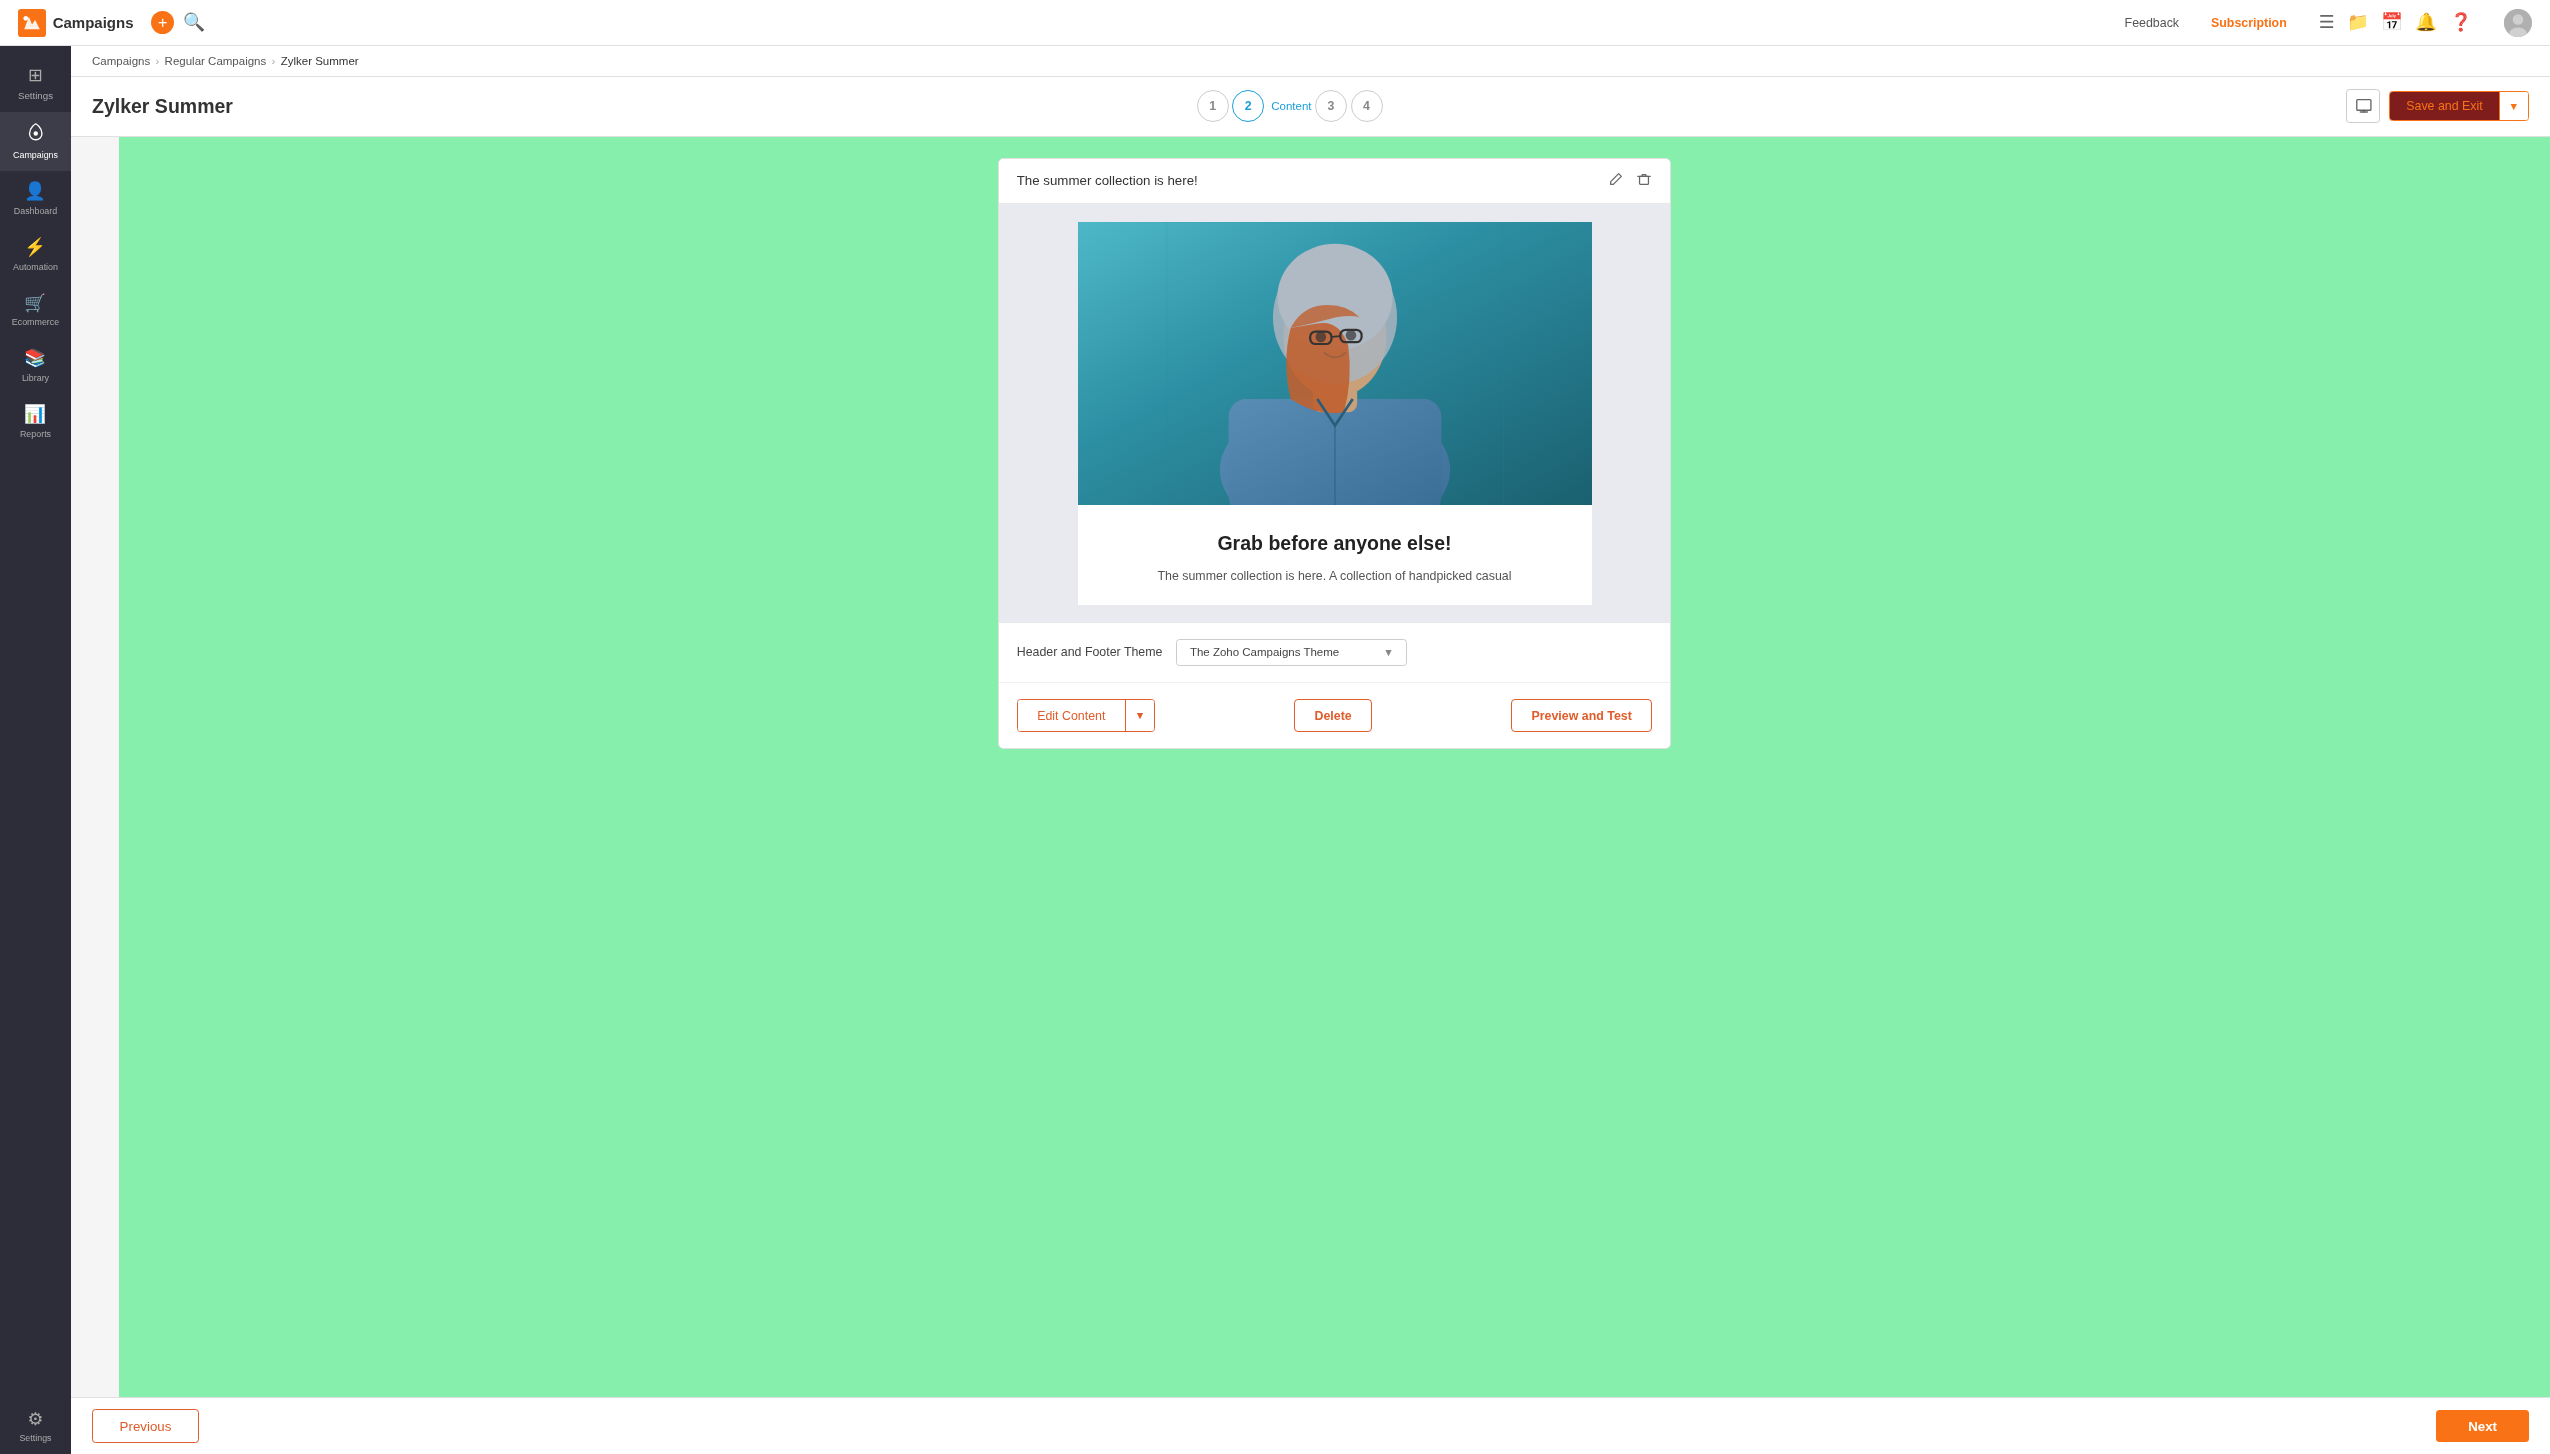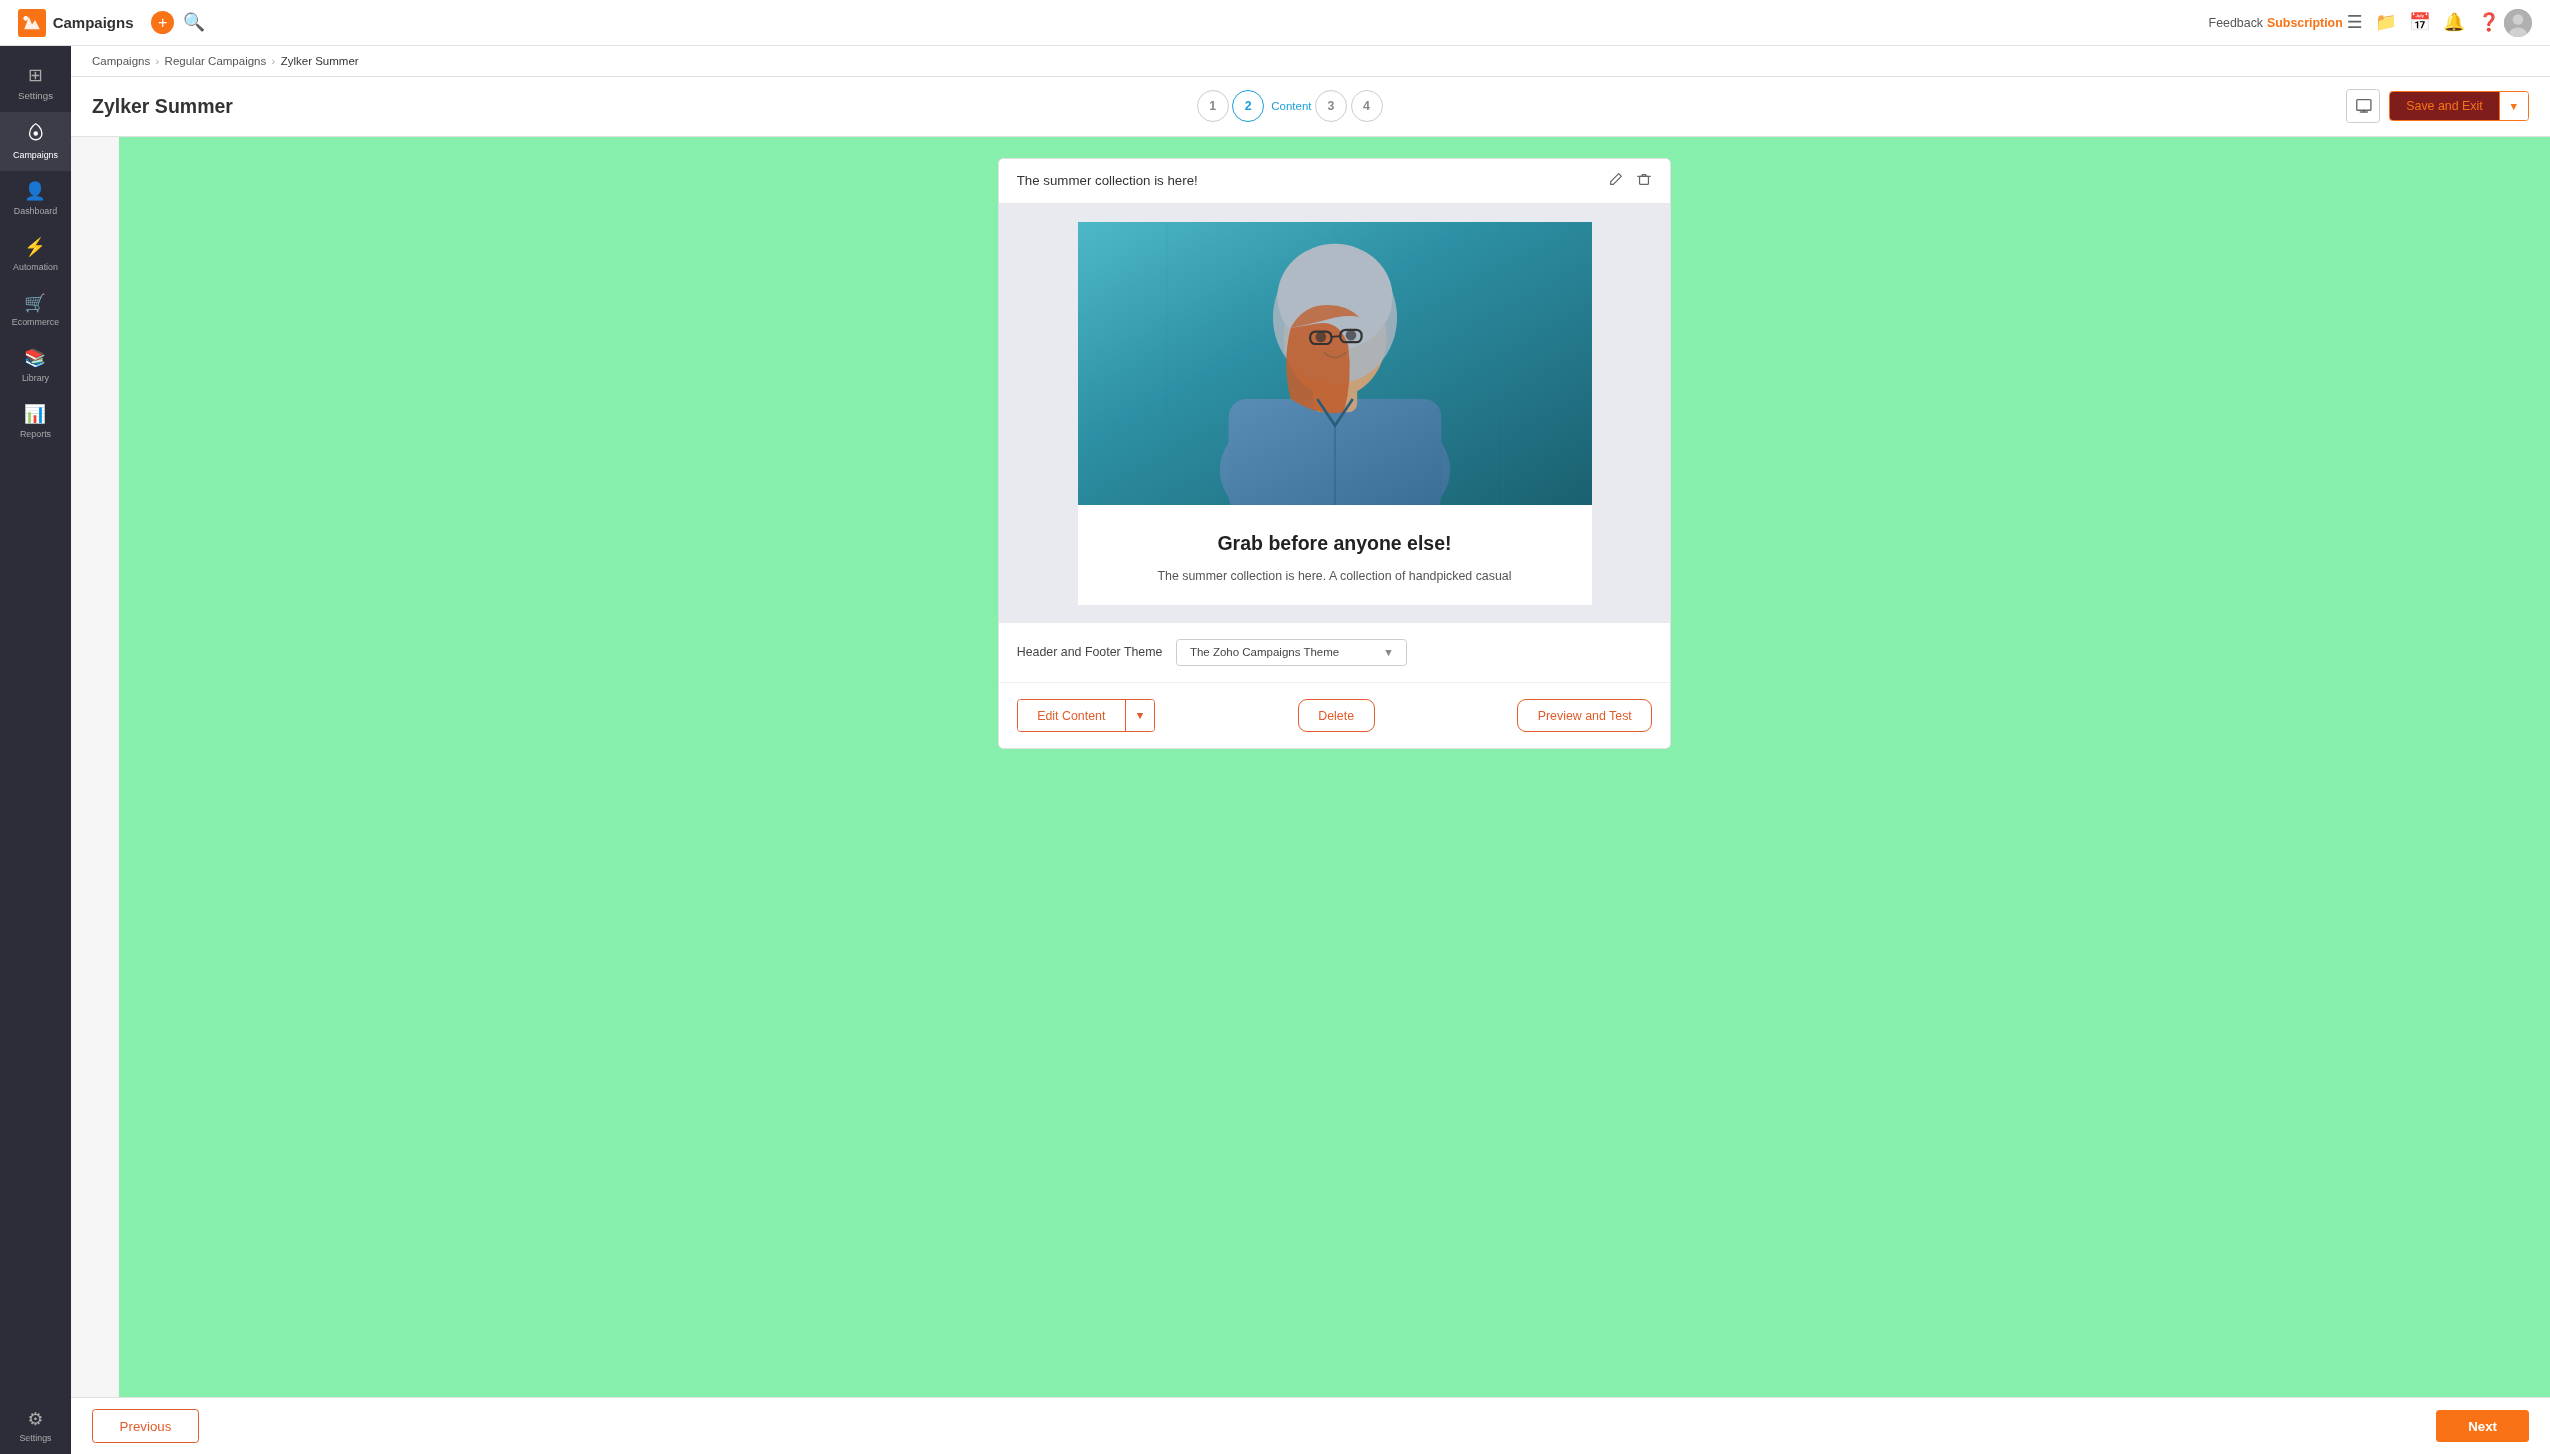--- a/index.html
+++ b/index.html
@@ -44,21 +44,21 @@
     }
     .top-nav-search {
       color: #666;
       font-size: 17.7px;
       cursor: pointer;
       margin-right: auto;
     }
     .top-nav-right {
       display: flex;
       align-items: center;
-      gap: 4px;
+      gap: 32px;
     }
     .top-nav-feedback {
       color: #555;
       font-size: 12.4px;
       cursor: pointer;
     }
     .top-nav-subscription {
       color: #f97316;
       font-size: 12.4px;
       font-weight: 600;
@@ -367,25 +367,25 @@
     .action-buttons {
       display: flex;
       justify-content: space-between;
       gap: 22px;
       padding: 16px 17.7px;
       border-top: 0.9px solid #f0f0f0;
     }
     .btn-outline {
       padding: 8.9px 19.5px;
       border: 0.9px solid #e05c2a;
-      border-radius: 9px;
+      border-radius: 4px;
       background: #fff;
       color: #e05c2a;
       font-size: 12.4px;
-      font-weight: 400;
+      font-weight: 700;
       cursor: pointer;
       display: flex;
       align-items: center;
       gap: 0;
     }
     .btn-split {
       display: flex;
       border: 0.9px solid #e05c2a;
       border-radius: 3.5px;
       overflow: hidden;

